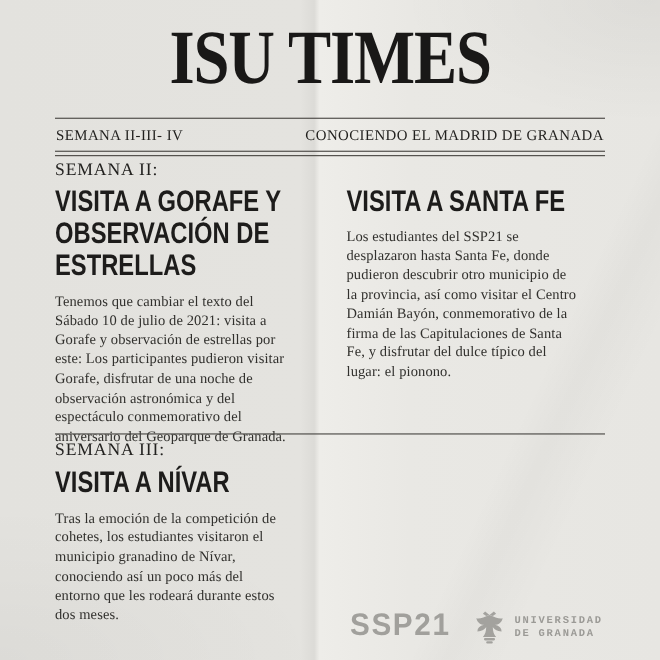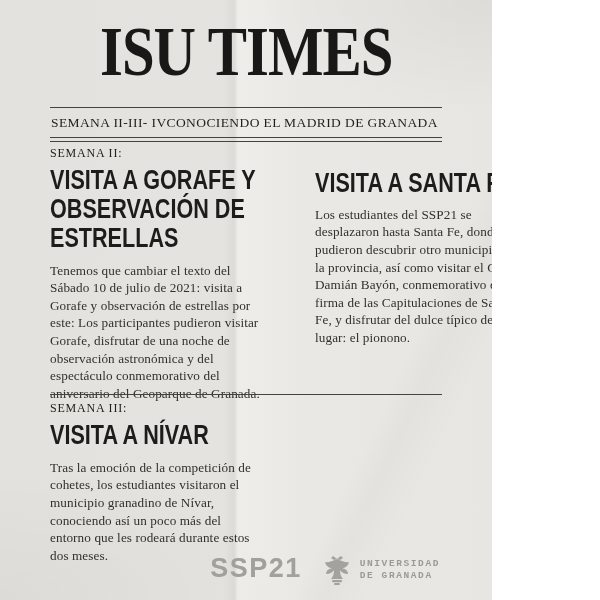--- a/index.html
+++ b/index.html
@@ -1,18 +1,18 @@
 <!DOCTYPE html>
 <html><head>
 <meta charset="utf-8">
 <style>
   html,body { margin:0; padding:0; }
   .page {
     position:relative;
-    width:492px; height:600px;
+    width:600px; height:600px;
     font-family:"Liberation Serif", serif;
     background:
       radial-gradient(ellipse 320px 160px at 98% 0%, rgba(0,0,0,0.045), transparent 70%),
       radial-gradient(ellipse 420px 200px at 0% 100%, rgba(0,0,0,0.03), transparent 70%),
       linear-gradient(115deg, transparent 74%, rgba(0,0,0,0.025) 78%, transparent 84%),
       linear-gradient(90deg, #e3e2de 0%, #e4e3df 45.5%, #dcdbd7 47.6%, #eeede9 48.4%, #e9e8e4 62%, #e7e6e2 100%);
     overflow:hidden;
     color:#1e1d1b;
   }
   
@@ -30,40 +30,40 @@
     color:#191817;
     transform:scale(0.98,1.16);
     transform-origin:center top;
   }
   
   .kicker {
     position:absolute; top:107px; left:50px; right:50px;
     border-top:1px solid #45433f;
   }
   .kicker-row {
-    display:flex; justify-content:flex-start; align-items:baseline;
+    display:flex; justify-content:space-between; align-items:baseline;
     padding:7px 1px 6px 1px;
     font-size:13.5px; letter-spacing:0.4px;
     color:#201f1d;
   }
   .kicker-rule-double {
     height:3px;
     border-top:1px solid #45433f;
     border-bottom:1px solid #45433f;
   }
   
   .col { position:absolute; }
   .col-tl { top:146px; left:50px;  width:252px; }
   .col-tr { top:146px; left:315px; width:242px; }
   .col-bl { top:401px; left:50px;  width:255px; }
   .col-br { top:401px; left:313px; width:250px; }
 
   .section-label {
     font-family:"Liberation Serif", serif;
-    font-size:12px;
+    font-size:16px;
     letter-spacing:0.8px;
     color:#232220;
   }
   .headline {
     font-family:"Liberation Sans", sans-serif;
     font-weight:700;
     font-size:27px;
     line-height:1.07;
     color:#1d1c1b;
     white-space:pre-line;
@@ -143,21 +143,21 @@
 observación astronómica y del
 espectáculo conmemorativo del
 aniversario del Geoparque de Granada.</div>
   </div>
 
   <div class="col col-tr">
     <div class="headline single">VISITA A SANTA FE</div>
     <div class="body-text">Los estudiantes del SSP21 se
 desplazaron hasta Santa Fe, donde
 pudieron descubrir otro municipio de
-la provincia, así como visitar el Granada
+la provincia, así como visitar el Centro
 Damián Bayón, conmemorativo de la
 firma de las Capitulaciones de Santa
 Fe, y disfrutar del dulce típico del
 lugar: el pionono.</div>
   </div>
 
   <div class="rule-mid"></div>
 
   <div class="col col-bl">
     <div class="section-label">SEMANA III:</div>

